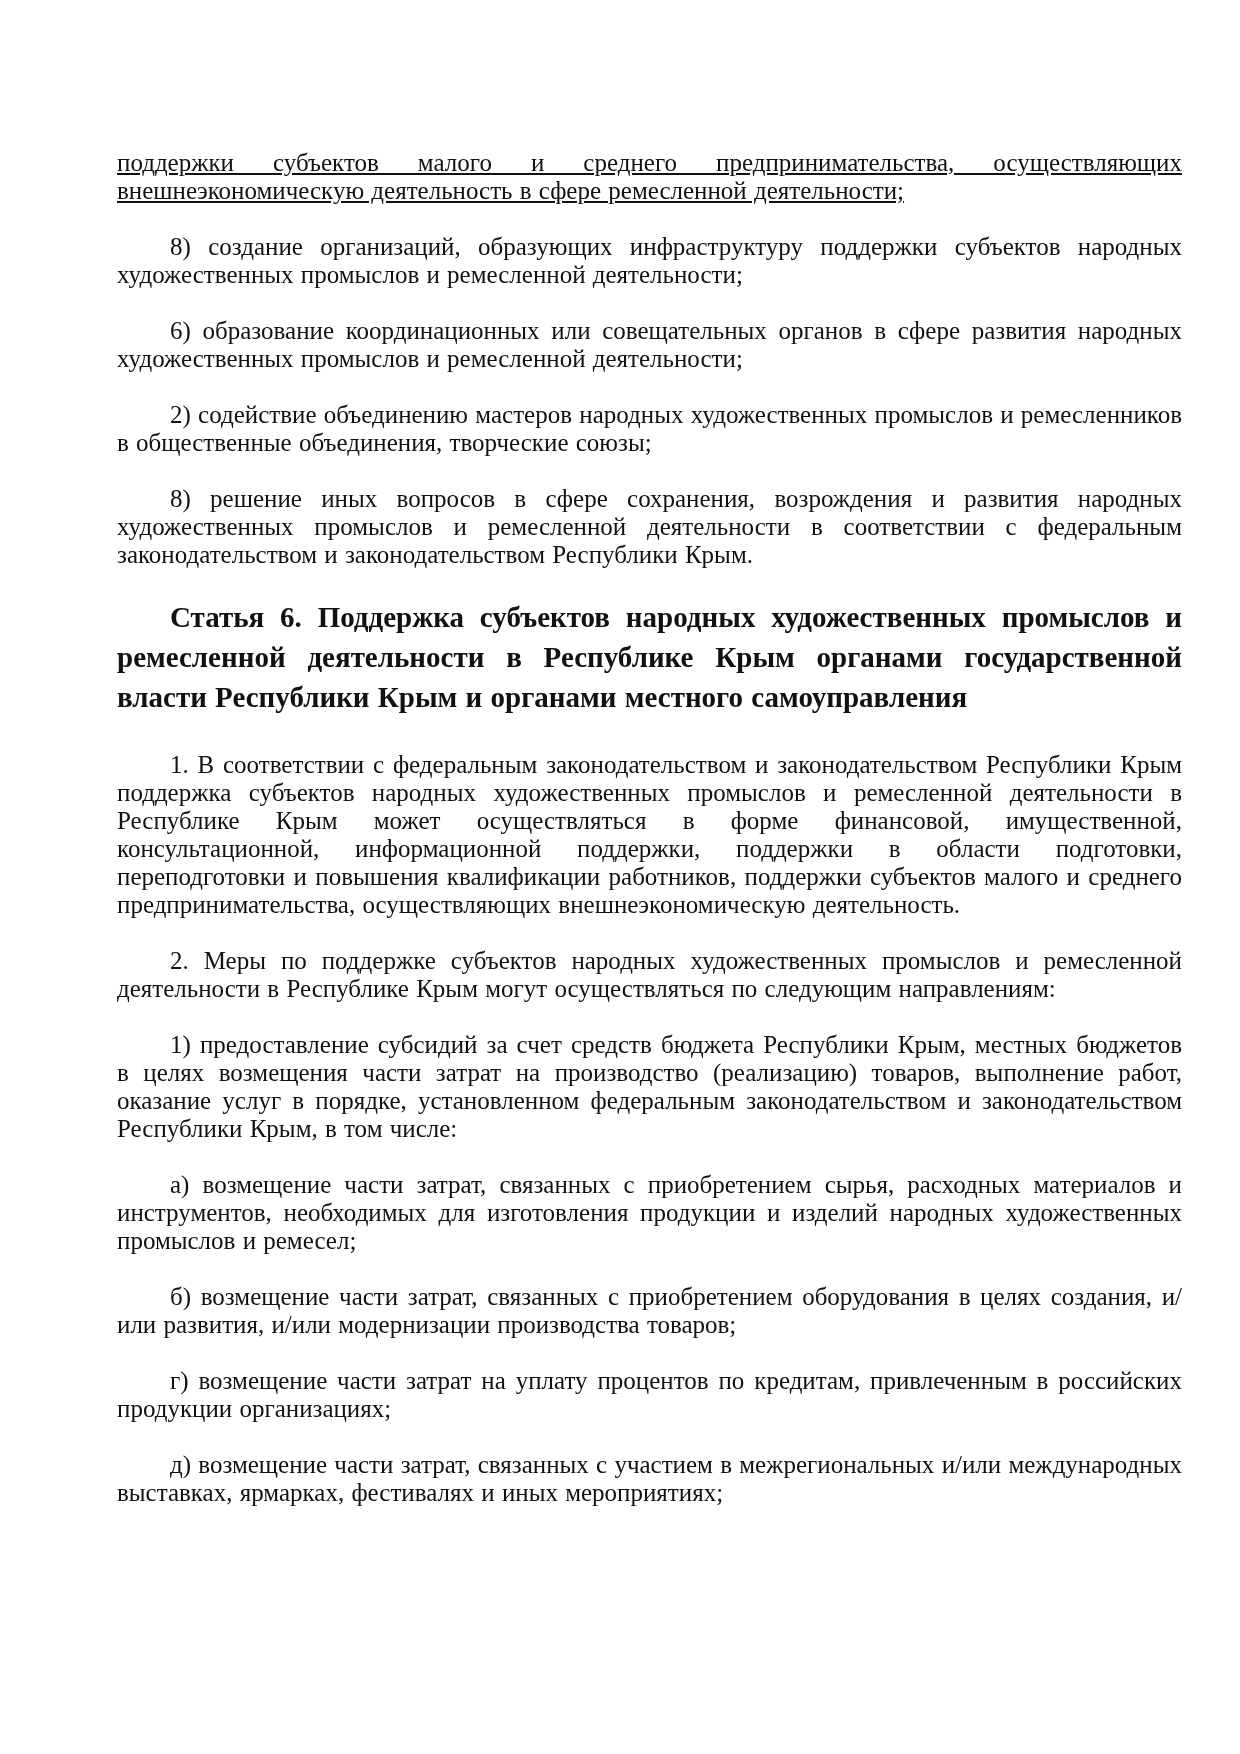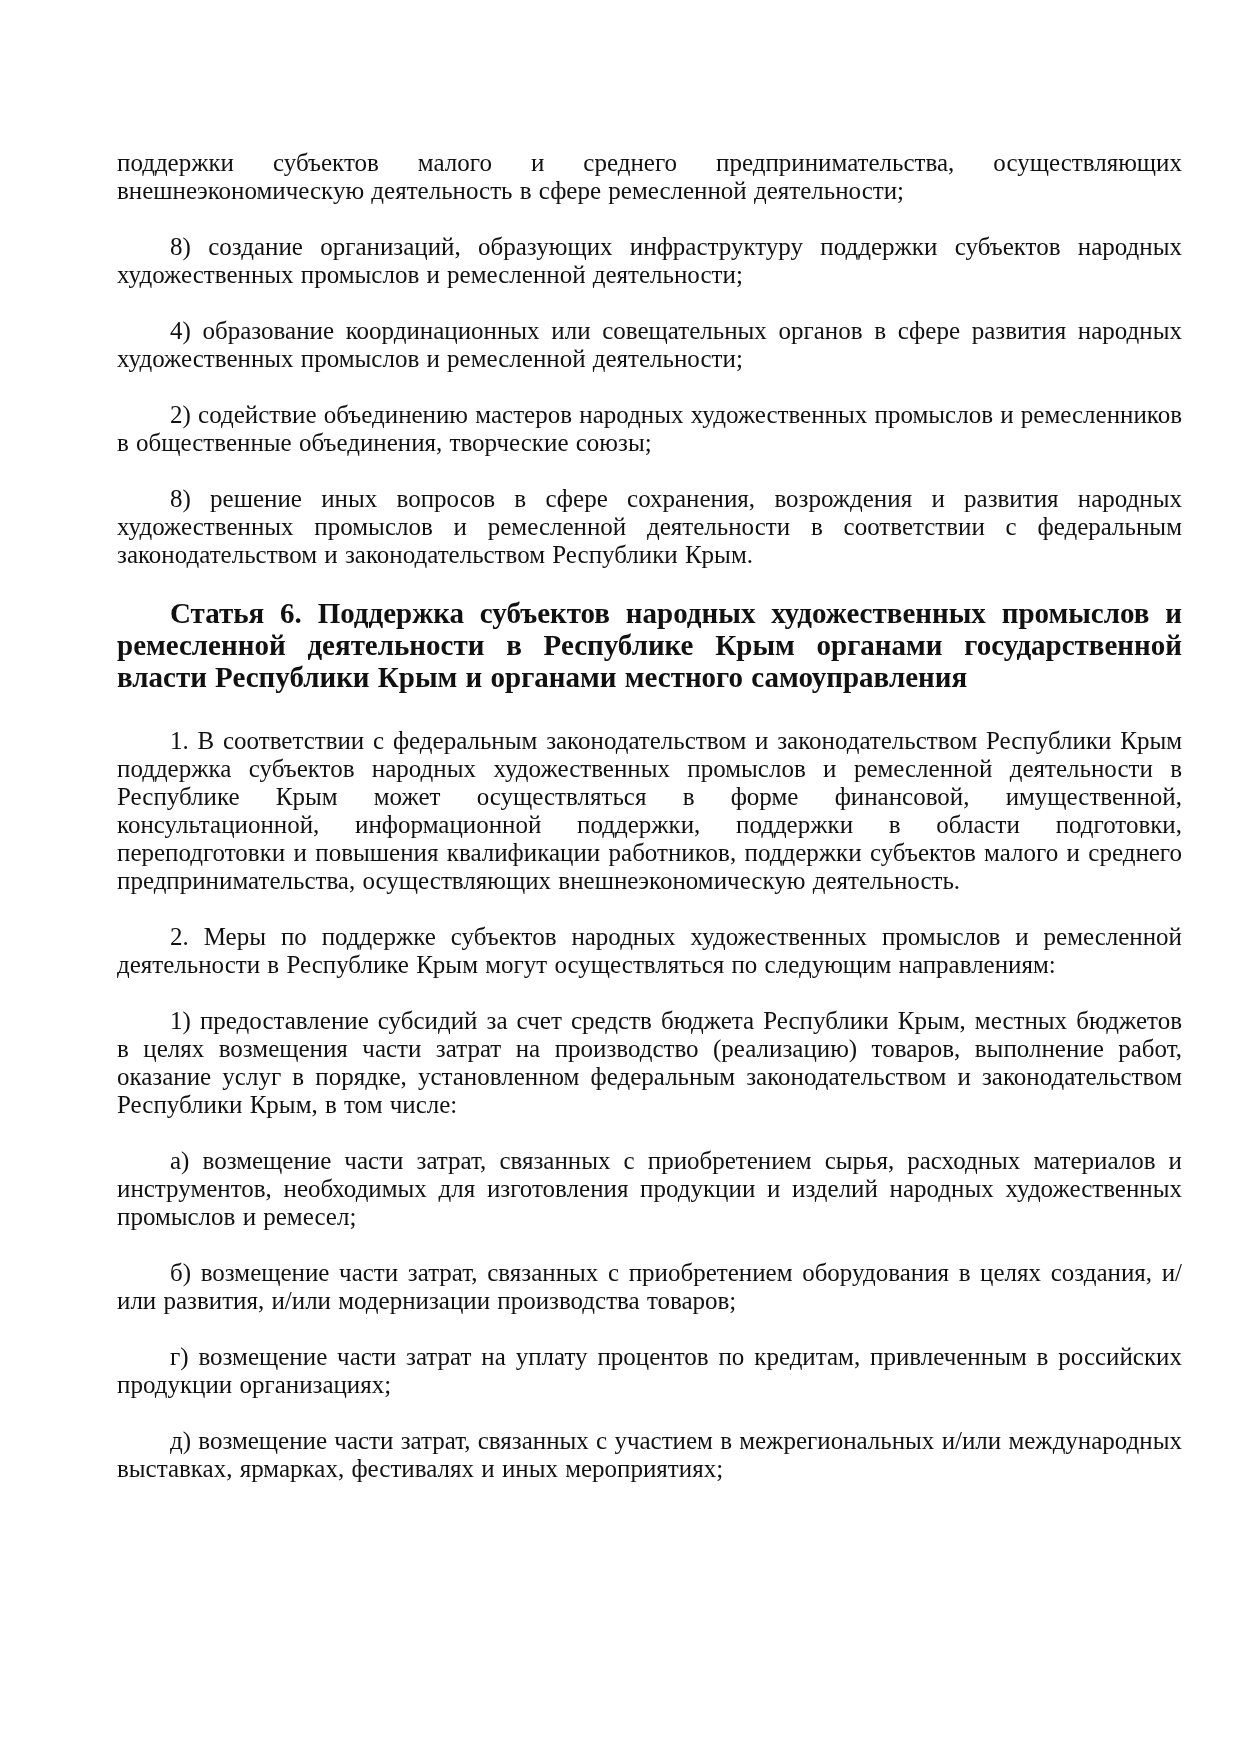--- a/index.html
+++ b/index.html
@@ -24,38 +24,39 @@
     color: #111111;
   }
   .doc-body p {
     margin: 0 0 28px 0;
     text-align: justify;
     text-indent: 53px;
     word-spacing: 1px;
   }
   .doc-body p.no-indent {
     text-indent: 0;
+    text-decoration: underline;
   }
   .doc-body p.article-heading {
     font-weight: bold;
     font-size: 29px;
-    line-height: 32px;
+    line-height: 40px;
     margin: 0 0 34px 0;
     text-align: justify;
     text-indent: 53px;
   }
 </style>
 </head>
 <body>
 
 <div class="page">
   <div class="doc-body">
       <p class="no-indent">поддержки субъектов малого и среднего предпринимательства, осуществляющих внешнеэкономическую деятельность в сфере ремесленной деятельности;</p>
       <p class="">8) создание организаций, образующих инфраструктуру поддержки субъектов народных художественных промыслов и ремесленной деятельности;</p>
-      <p class="">4) образование координационных или совещательных органов в сфере развития народных художественных промыслов и ремесленной деятельности;</p>
+      <p class="">6) образование координационных или совещательных органов в сфере развития народных художественных промыслов и ремесленной деятельности;</p>
       <p class="">2) содействие объединению мастеров народных художественных промыслов и ремесленников в общественные объединения, творческие союзы;</p>
       <p class="">8) решение иных вопросов в сфере сохранения, возрождения и развития народных художественных промыслов и ремесленной деятельности в соответствии с федеральным законодательством и законодательством Республики Крым.</p>
       <p class="article-heading">Статья 6. Поддержка субъектов народных художественных промыслов и ремесленной деятельности в Республике Крым органами государственной власти Республики Крым и органами местного самоуправления</p>
       <p class="">1. В соответствии с федеральным законодательством и законодательством Республики Крым поддержка субъектов народных художественных промыслов и ремесленной деятельности в Республике Крым может осуществляться в форме финансовой, имущественной, консультационной, информационной поддержки, поддержки в области подготовки, переподготовки и повышения квалификации работников, поддержки субъектов малого и среднего предпринимательства, осуществляющих внешнеэкономическую деятельность.</p>
       <p class="">2. Меры по поддержке субъектов народных художественных промыслов и ремесленной деятельности в Республике Крым могут осуществляться по следующим направлениям:</p>
       <p class="">1) предоставление субсидий за счет средств бюджета Республики Крым, местных бюджетов в целях возмещения части затрат на производство (реализацию) товаров, выполнение работ, оказание услуг в порядке, установленном федеральным законодательством и законодательством Республики Крым, в том числе:</p>
       <p class="">а) возмещение части затрат, связанных с приобретением сырья, расходных материалов и инструментов, необходимых для изготовления продукции и изделий народных художественных промыслов и ремесел;</p>
       <p class="">б) возмещение части затрат, связанных с приобретением оборудования в целях создания, и/или развития, и/или модернизации производства товаров;</p>
       <p class="">г) возмещение части затрат на уплату процентов по кредитам, привлеченным в российских продукции организациях;</p>
       <p class="">д) возмещение части затрат, связанных с участием в межрегиональных и/или международных выставках, ярмарках, фестивалях и иных мероприятиях;</p>

